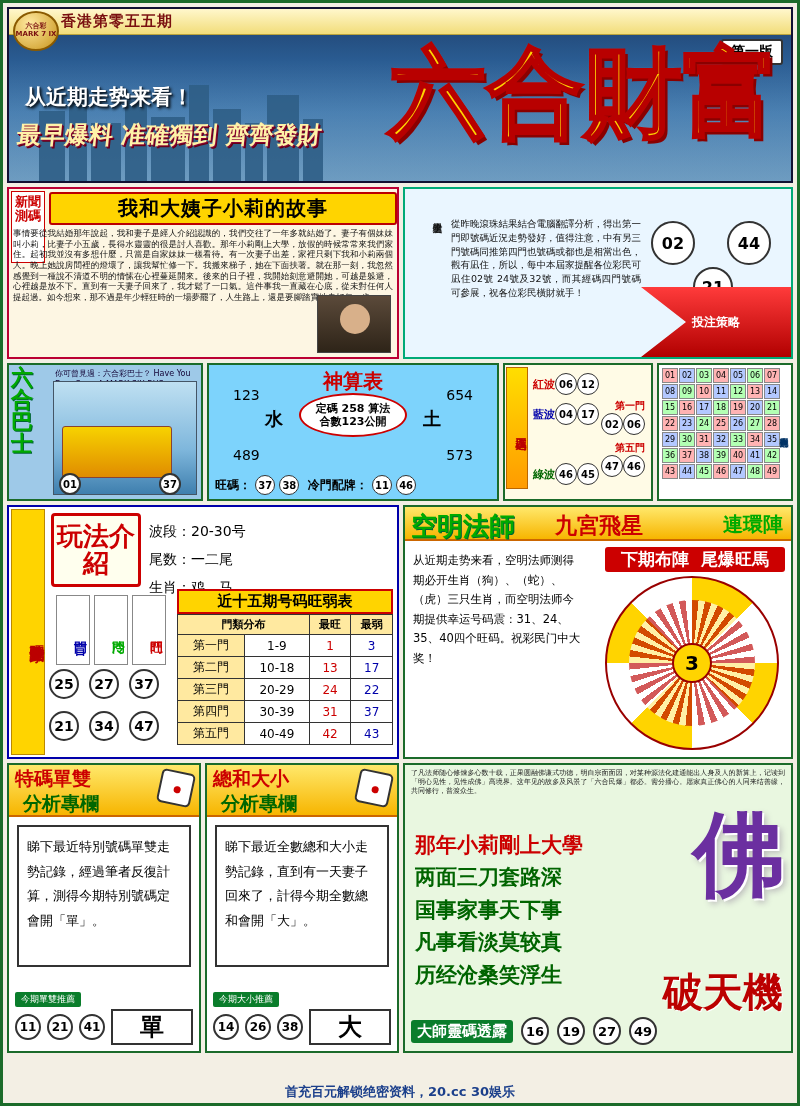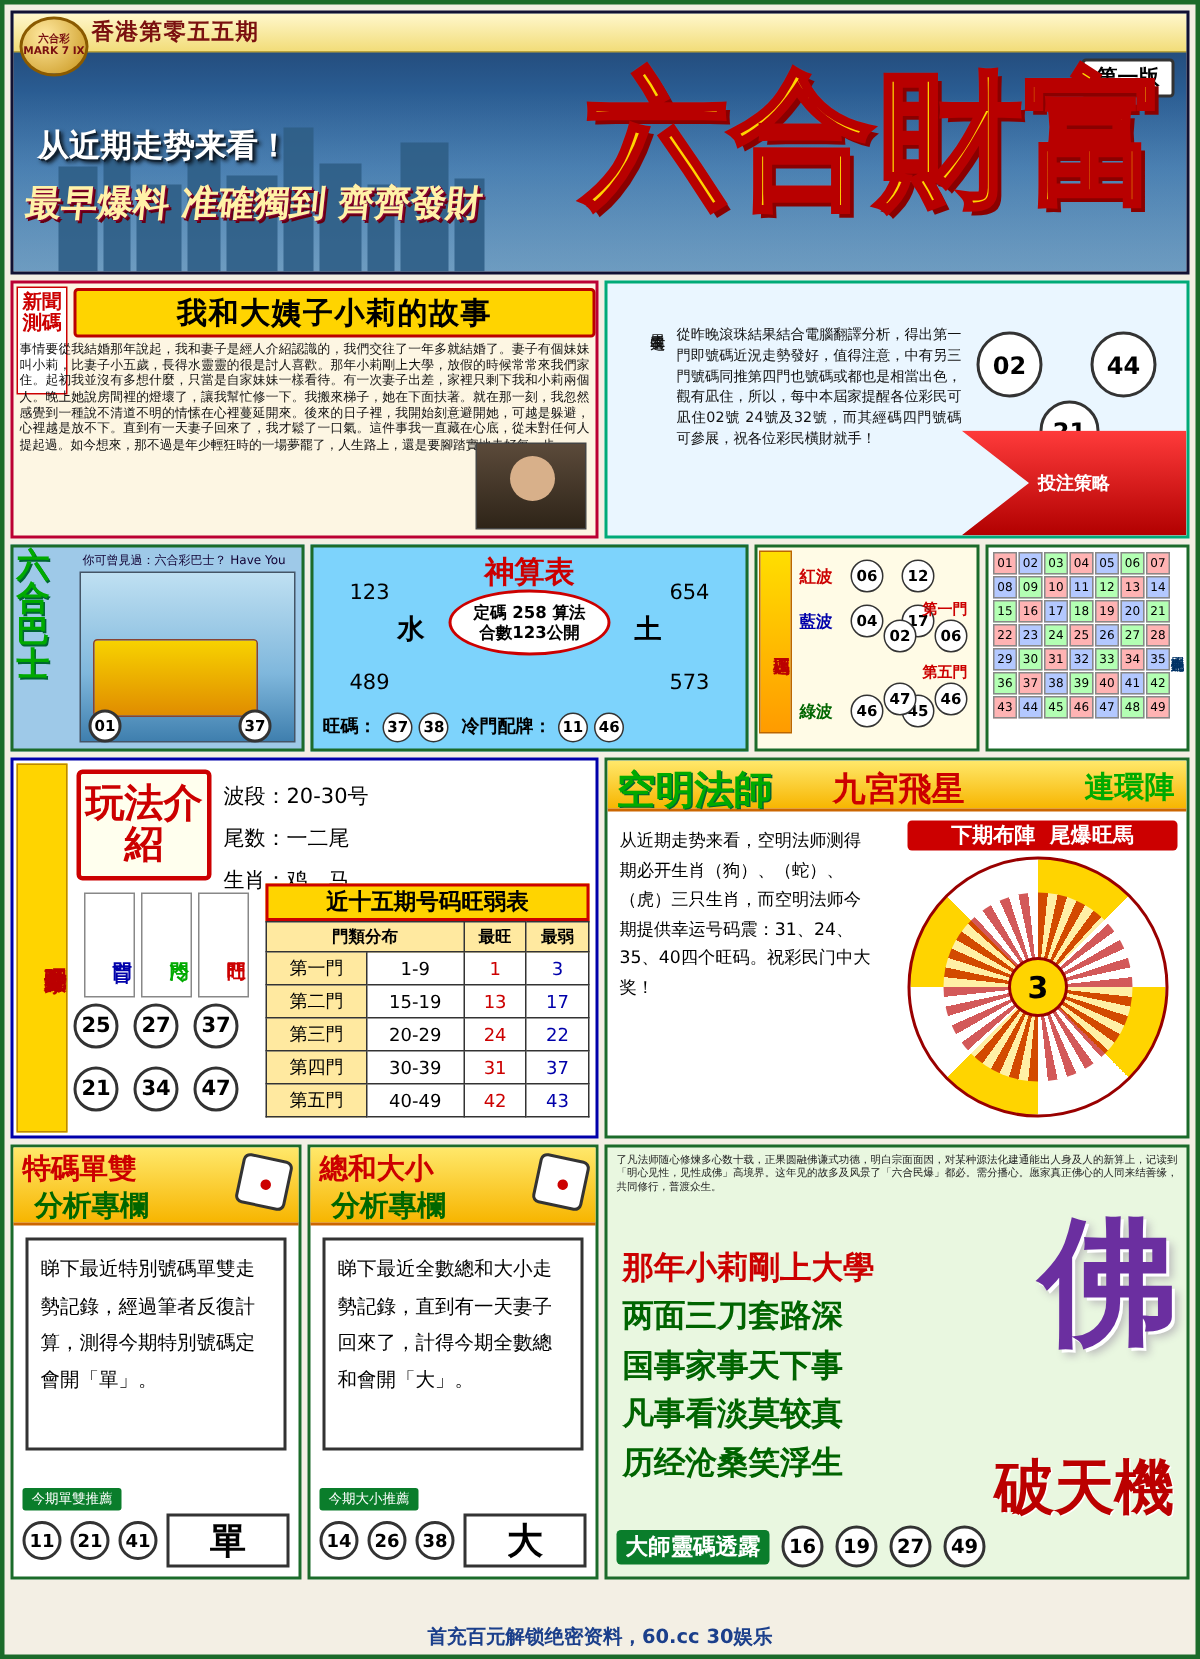--- a/index.html
+++ b/index.html
@@ -176,21 +176,21 @@
   .ib { display:inline-flex; width:20px; height:20px; border-radius:50%;
         border:1.5px solid #333; background:#fff; align-items:center;justify-content:center;
         font-size:10px; font-weight:bold; vertical-align:middle;}
   .wave-panel{ width:150px; background:#fffbe6; border:2px solid #1b6b2a; position:relative;}
   .wave-side{
     position:absolute; left:1px; top:2px; width:22px; height:122px;
     background:linear-gradient(180deg,#ffde00,#ff9b00);
     border:1px solid #b60; color:#b00; font-size:11px; font-weight:bold;
     writing-mode:vertical-rl; text-orientation:upright; text-align:center; padding-top:4px;
   }
-  .wave-row{ position:absolute; left:28px; display:flex; align-items:center; gap:12px; font-size:11px; font-weight:bold;}
+  .wave-row{ position:absolute; left:28px; display:flex; align-items:center; gap:0; font-size:11px; font-weight:bold;}
   .sb{ width:22px;height:22px;border-radius:50%;border:1.5px solid #333;background:#fff;
        display:flex;align-items:center;justify-content:center;font-size:10px;font-weight:bold;}
   .grid-panel{ width:136px; background:#fff; border:2px solid #1b6b2a; position:relative; overflow:hidden;}
   .grid-side{
     position:absolute; right:1px; top:1px; width:14px; height:130px;
     font-size:9px; writing-mode:vertical-rl; text-orientation:upright;
     color:#036; text-align:center;
   }
   .mini-grid{ position:absolute; left:3px; top:3px; display:grid; grid-template-columns:repeat(7,16px); gap:1px;}
   .mg{ width:16px; height:15px; font-size:8px; display:flex;align-items:center;justify-content:center;
@@ -239,21 +239,21 @@
     background:linear-gradient(180deg,#ffe86b,#f7b500);
     border-bottom:2px solid #c60;
   }
   .kf-t1{ position:absolute; left:6px; top:2px; font-size:26px; font-weight:bold; color:#0a0;
           text-shadow:1px 1px 0 #063;}
   .kf-t2{ position:absolute; left:150px; top:4px; font-size:22px; font-weight:bold; color:#c00;}
   .kf-t3{ position:absolute; right:8px; top:4px; font-size:20px; font-weight:bold; color:#0a0;}
   .kf-text{ position:absolute; left:8px; top:44px; width:172px; font-size:11.5px; line-height:1.7; color:#000;}
   .bagua-box{ position:absolute; right:6px; top:40px; width:180px; height:200px; }
   .bagua-head{
-    background:#c00; color:#fff; font-size:14px; font-weight:bold; text-align:center;
+    background:#c00; color:#fff; font-size:17px; font-weight:bold; text-align:center;
     padding:1px 16px; border-radius:3px;
   }
   .bagua{
     margin-top:4px; width:174px; height:174px; border-radius:50%;
     background: conic-gradient(#ffd400 0 12.5%, #fff 0 25%, #ffd400 0 37.5%, #fff 0 50%,
                                #ffd400 0 62.5%, #fff 0 75%, #ffd400 0 87.5%, #fff 0 100%);
     border:2px solid #900; position:relative;
   }
   .bagua:before{
     content:""; position:absolute; left:22px; top:22px; right:22px; bottom:22px;
@@ -529,21 +529,21 @@
             </thead>
           <tbody id="t15body">
               <tr>
                 <td style="background: rgb(255, 233, 160);">第一門</td>
                 <td>1-9</td>
                 <td style="color: rgb(204, 0, 0);">1</td>
                 <td style="color: rgb(0, 0, 170);">3</td>
               </tr>
               <tr>
                 <td style="background: rgb(255, 233, 160);">第二門</td>
-                <td>15-19</td>
+                <td>10-18</td>
                 <td style="color: rgb(204, 0, 0);">13</td>
                 <td style="color: rgb(0, 0, 170);">17</td>
               </tr>
               <tr>
                 <td style="background: rgb(255, 233, 160);">第三門</td>
                 <td>20-29</td>
                 <td style="color: rgb(204, 0, 0);">24</td>
                 <td style="color: rgb(0, 0, 170);">22</td>
               </tr>
               <tr>
@@ -632,14 +632,14 @@
       <div class="master-row">
         <span class="master-label">大師靈碼透露</span>
         <span class="mb">16</span>
         <span class="mb">19</span>
         <span class="mb">27</span>
         <span class="mb">49</span>
       </div>
     </div>
   </div>
 
-  <div class="footer">首充百元解锁绝密资料，60.cc 30娱乐</div>
+  <div class="footer">首充百元解锁绝密资料，20.cc 30娱乐</div>
 </div>
 
 </body></html>

